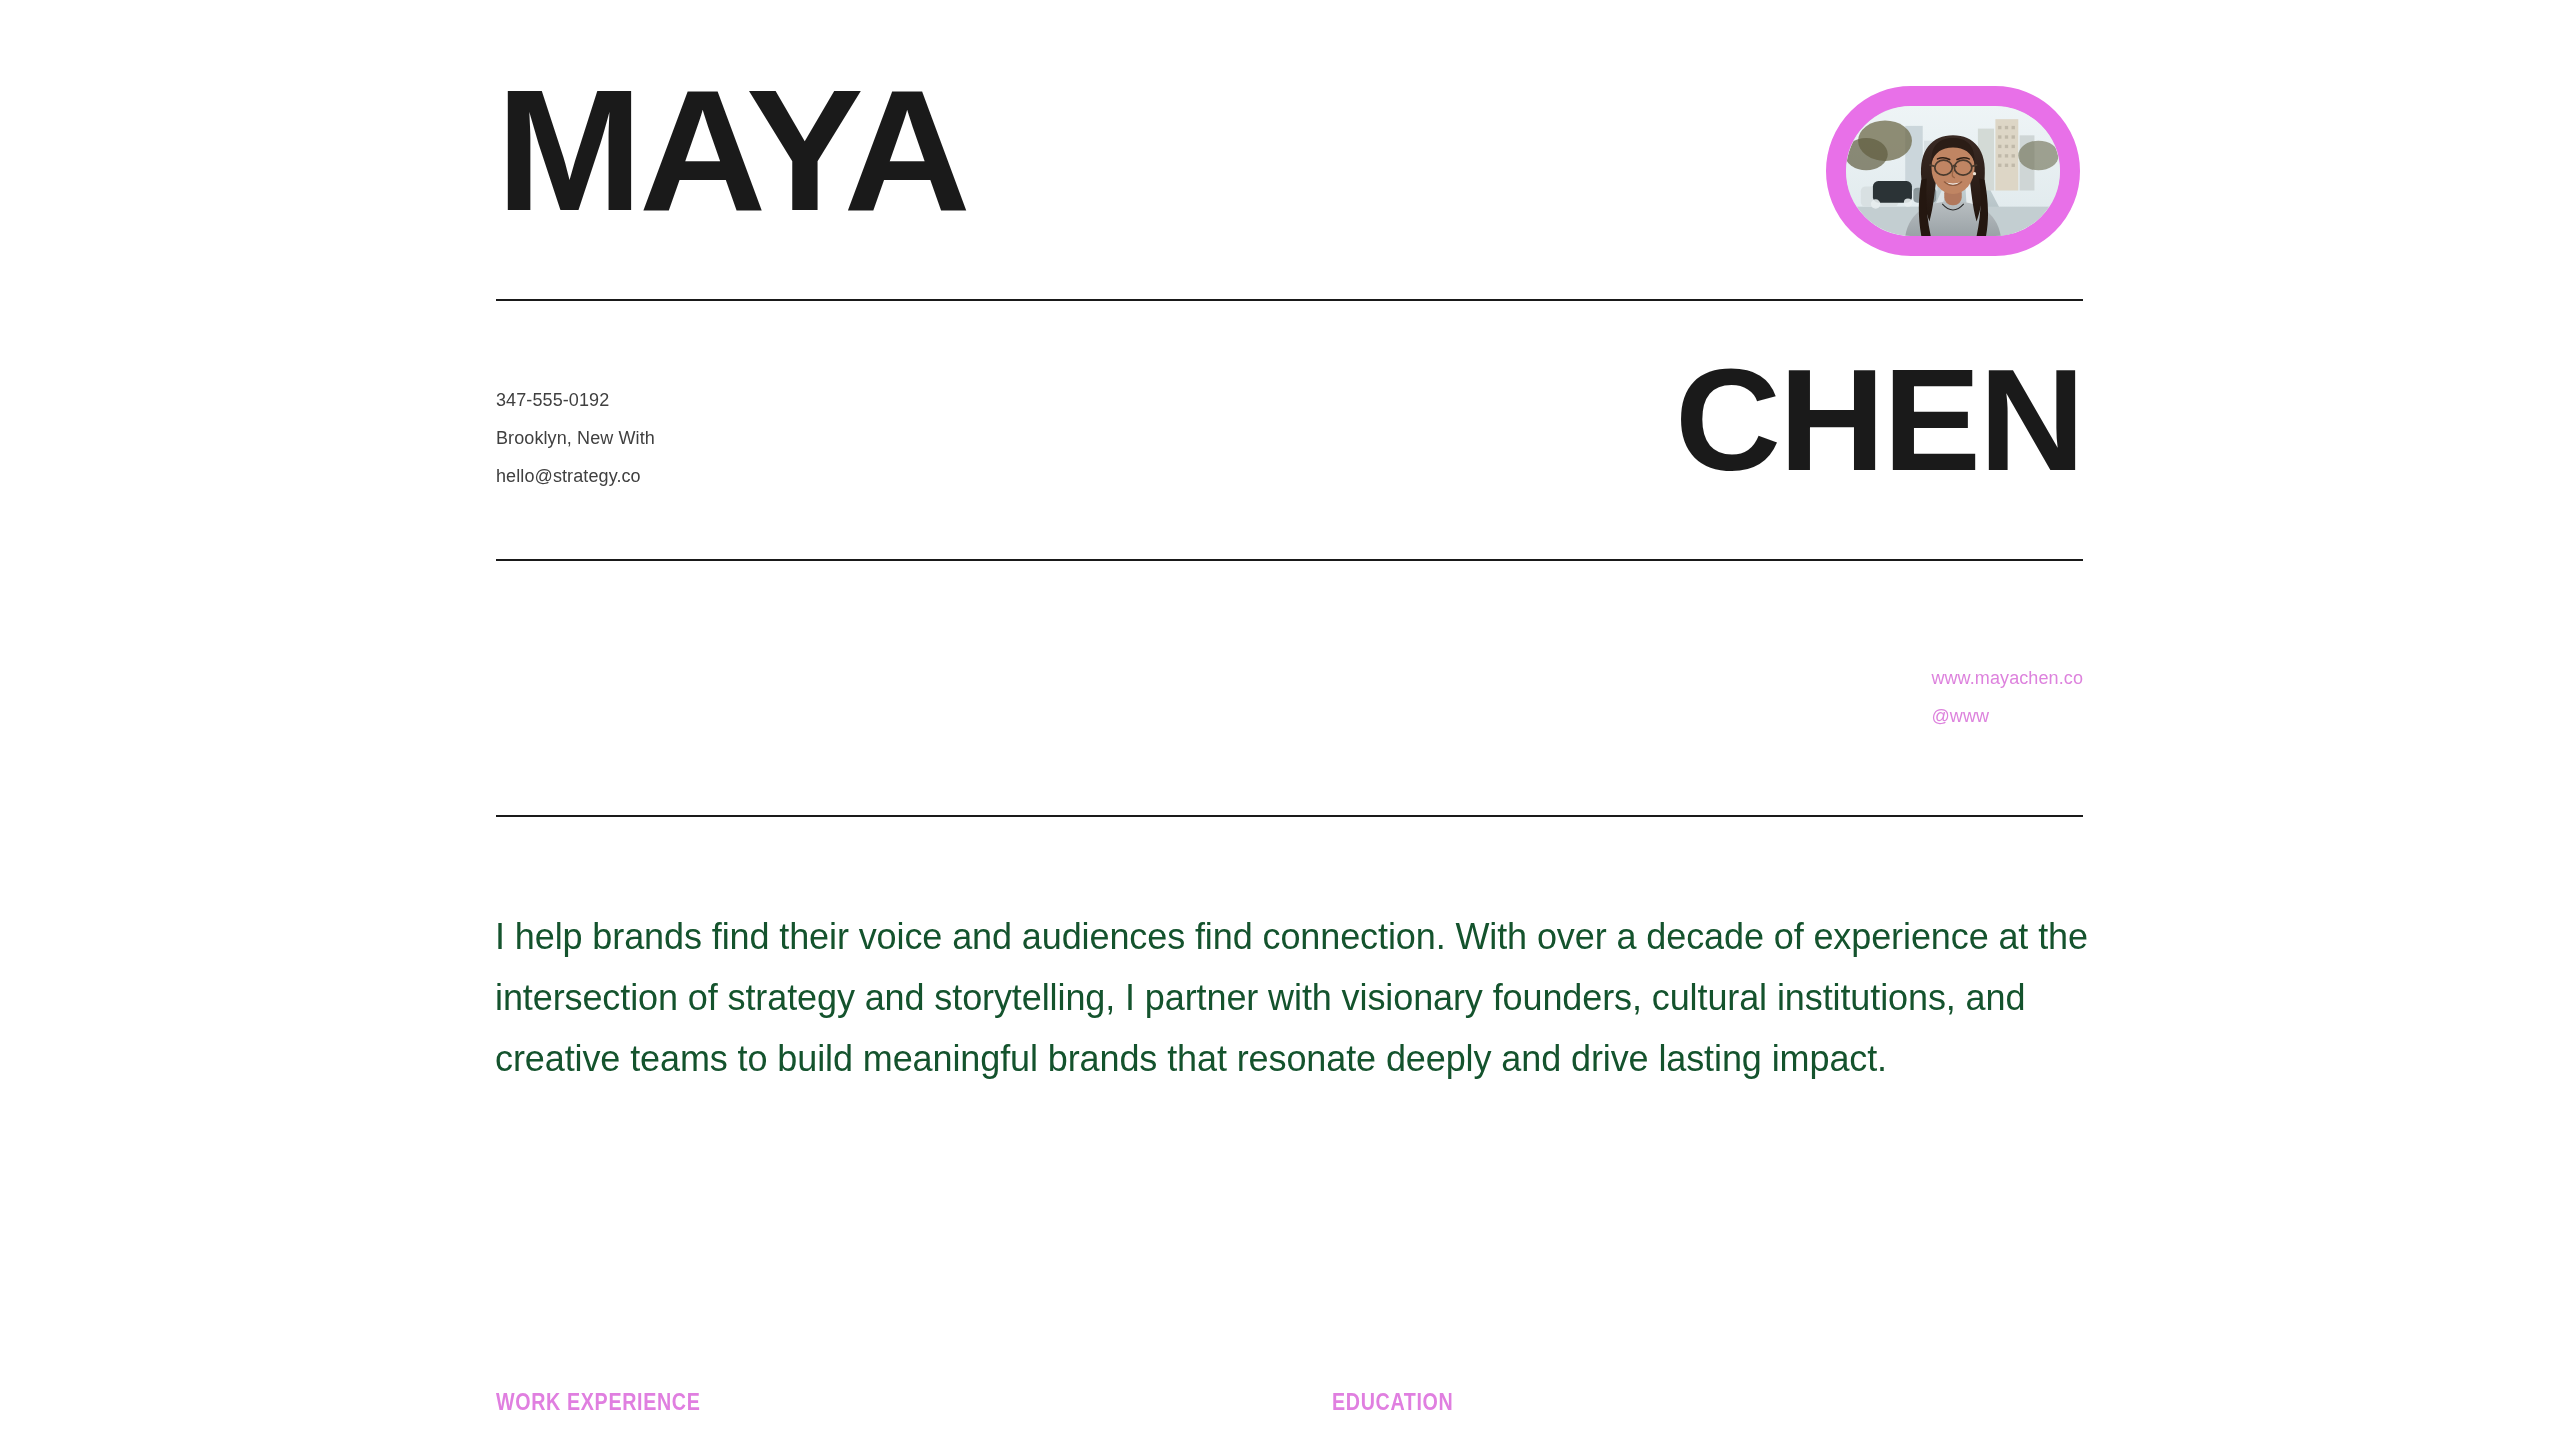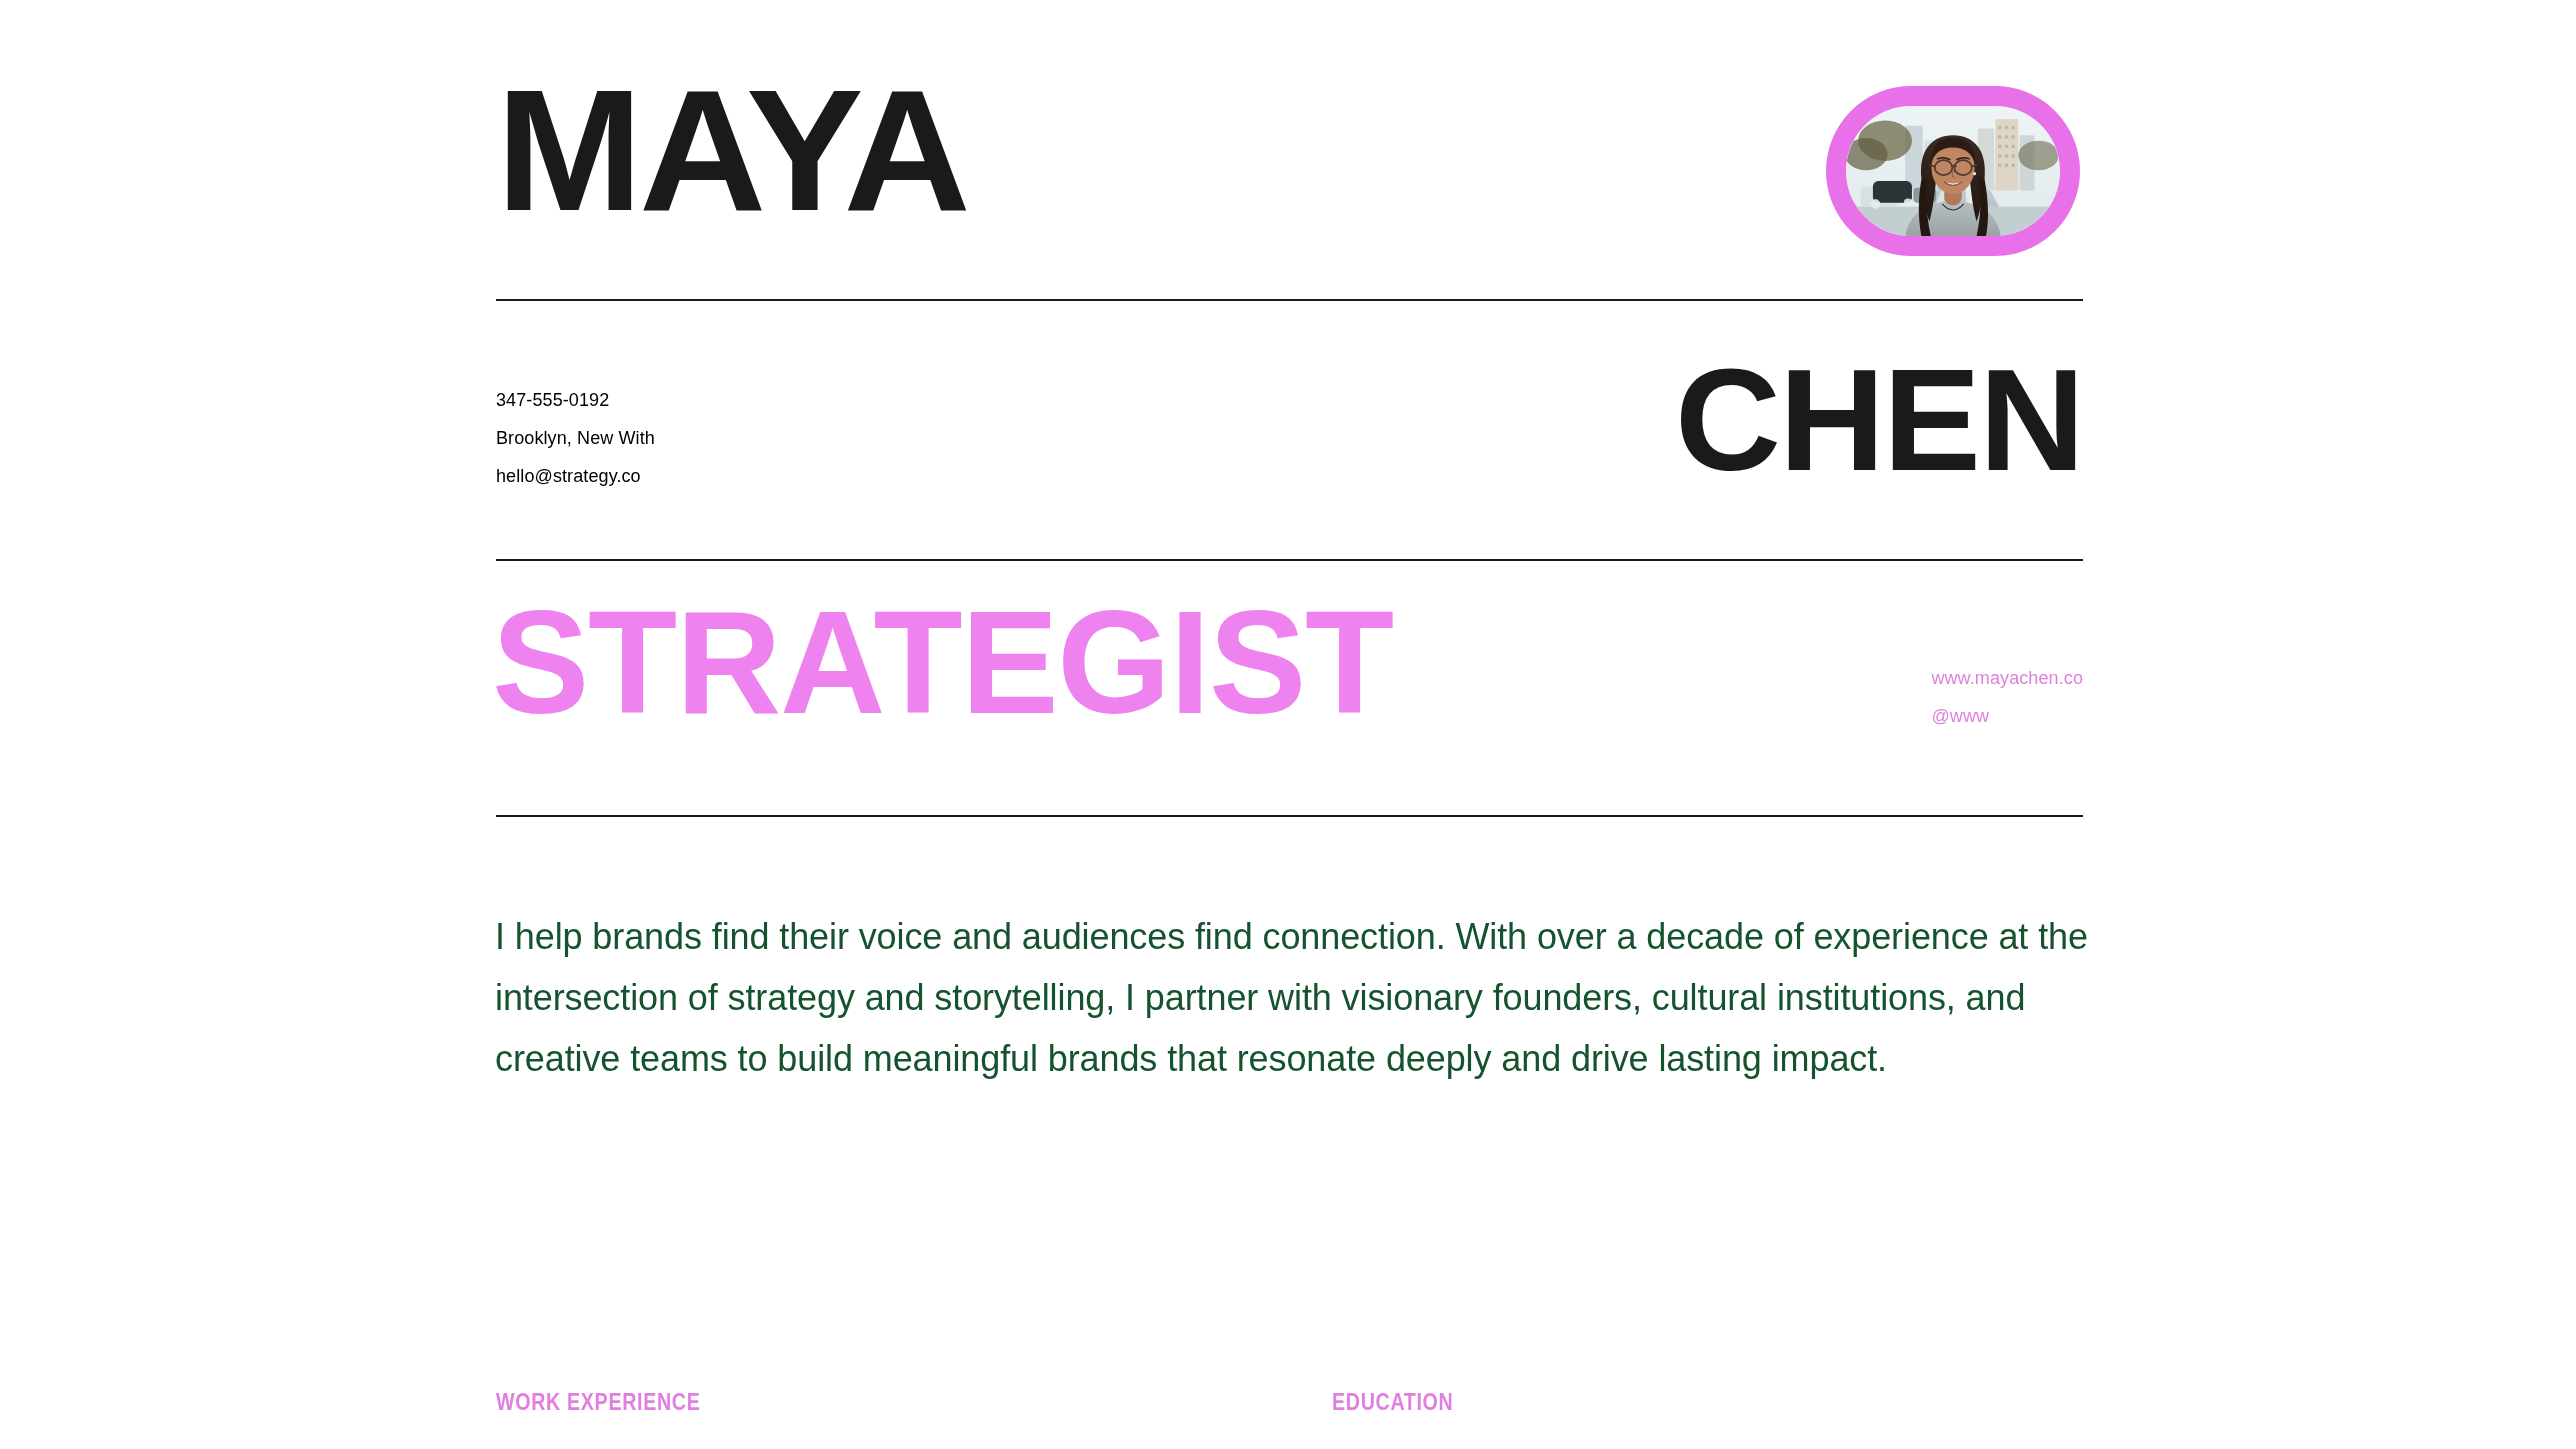--- a/index.html
+++ b/index.html
@@ -78,21 +78,21 @@
   
   .contact {
     position: absolute;
     left: 496px;
     top: 381px;
   }
   .contact-line {
     font-size: 18px;
     line-height: 38px;
     font-weight: 400;
-    color: #000000;
+    color: #404040;
     letter-spacing: 0.1px;
     white-space: nowrap;
   }
 
   
   .name-last {
     position: absolute;
     right: 493px;
     top: 349px;
     font-family: "Liberation Sans", sans-serif;
@@ -284,21 +284,20 @@
   <div class="rule rule-3"></div>
 
   <div class="contact">
     <div class="contact-line">347-555-0192</div>
     <div class="contact-line">Brooklyn, New With</div>
     <div class="contact-line">hello@strategy.co</div>
   </div>
 
   <div class="name-last">CHEN</div>
 
-  <div class="role">STRATEGIST</div>
 
   <div class="links">
     <div class="link-line">www.mayachen.co</div>
     <div class="link-line">@www</div>
   </div>
 
   <div class="summary">I help brands find their voice and audiences find connection. With over a decade of experience at the intersection of strategy and storytelling, I partner with visionary founders, cultural institutions, and creative teams to build meaningful brands that resonate deeply and drive lasting impact.</div>
 
   <div class="section-head section-head-work">WORK EXPERIENCE</div>
   <div class="section-head section-head-edu">EDUCATION</div>

